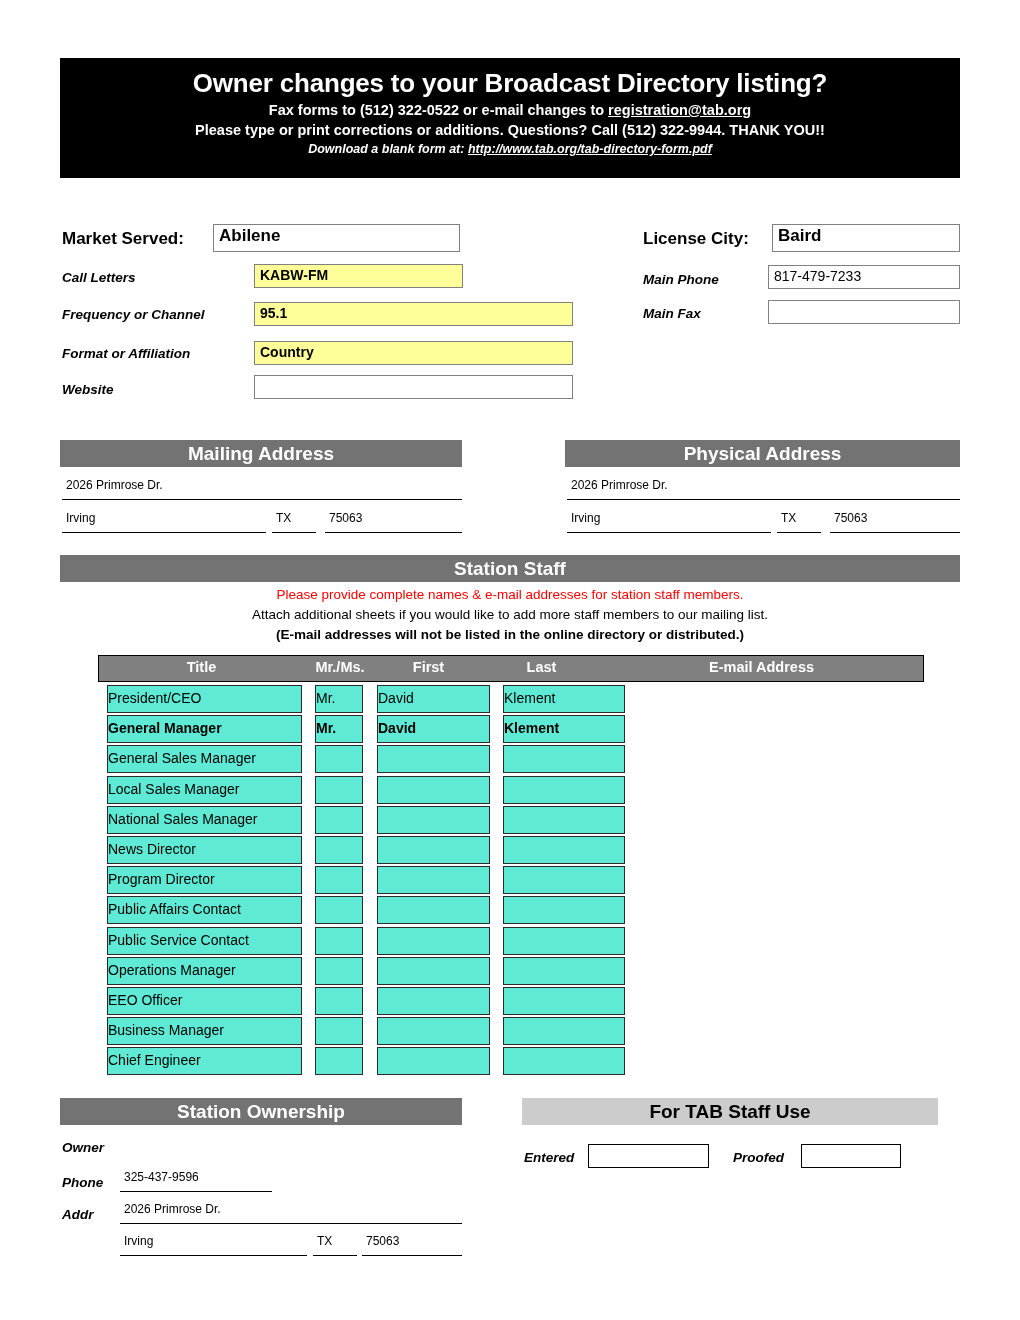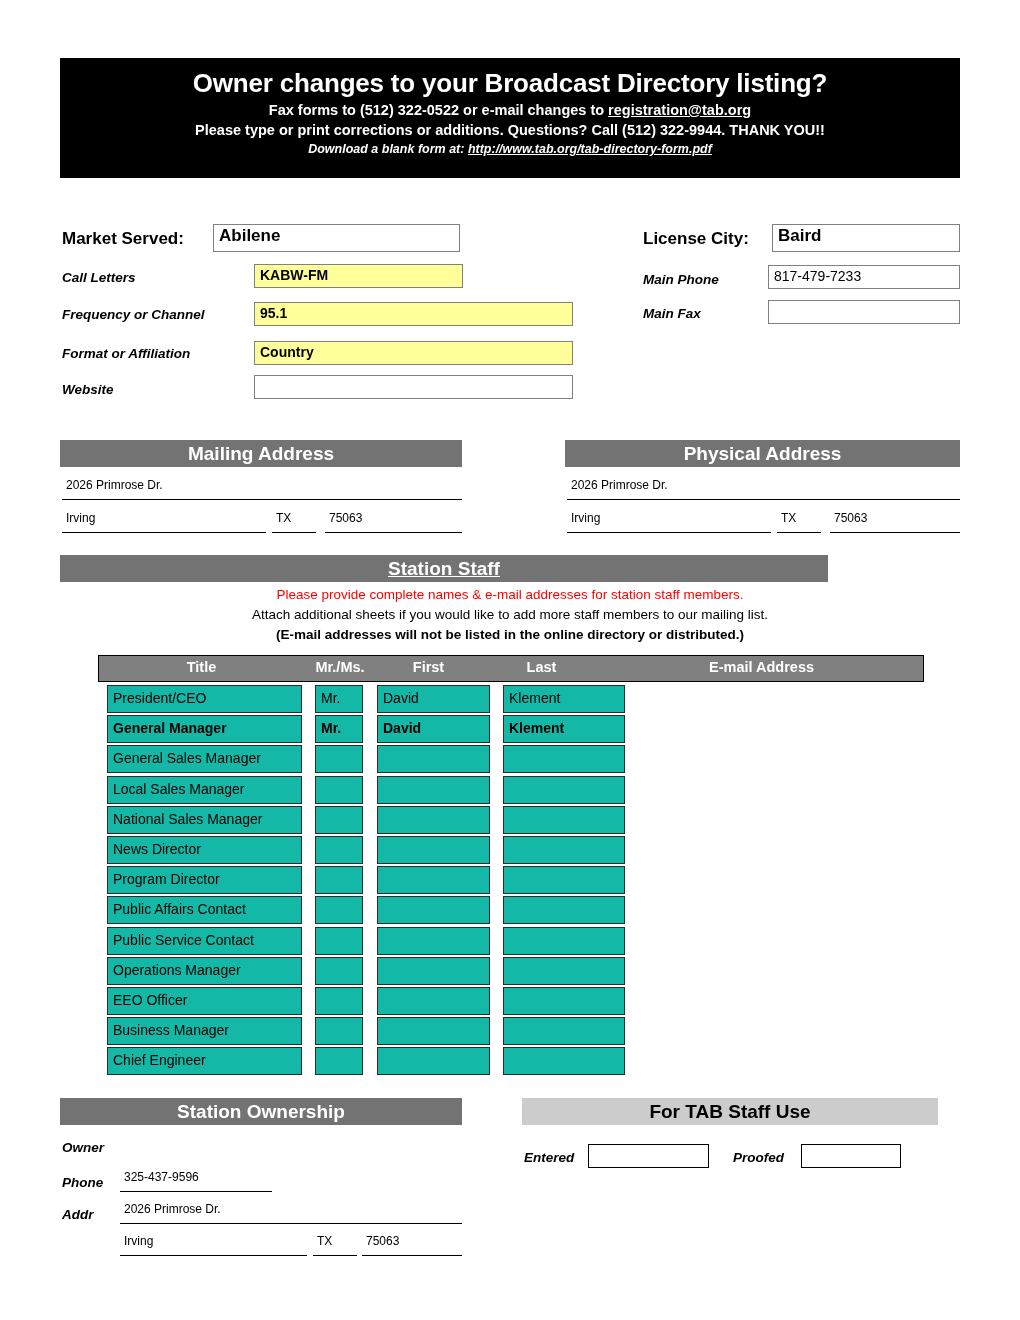--- a/index.html
+++ b/index.html
@@ -154,25 +154,24 @@
     top: 3px;
     color: #ffffff;
     font-size: 14.5px;
     font-weight: bold;
     text-align: center;
   }
   .cell {
     position: absolute;
     box-sizing: border-box;
     border: 1.3px solid #2b2b2b;
-    background: #14b8a6;
+    background: #5eead4;
     font-size: 14px;
     height: 28px;
     line-height: 25px;
-    padding-left: 5px;
     white-space: nowrap;
     overflow: hidden;
   }
   .cell.b { font-weight: bold; }
 </style>
 </head>
 <body>
 
 <div class="page">
 
@@ -217,21 +216,21 @@
   <div class="uline" style="left:62px; top:511px; width:204px; height:22px;">Irving</div>
   <div class="uline" style="left:272px; top:511px; width:44px; height:22px;">TX</div>
   <div class="uline" style="left:325px; top:511px; width:137px; height:22px;">75063</div>
 
   <div class="sec-hdr" style="left:565px; top:440px; width:395px;">Physical Address</div>
   <div class="uline" style="left:567px; top:478px; width:393px; height:22px;">2026 Primrose Dr.</div>
   <div class="uline" style="left:567px; top:511px; width:204px; height:22px;">Irving</div>
   <div class="uline" style="left:777px; top:511px; width:44px; height:22px;">TX</div>
   <div class="uline" style="left:830px; top:511px; width:130px; height:22px;">75063</div>
 
-  <div class="sec-hdr" style="left:60px; top:555px; width:768px;text-decoration:underline;">Station Staff</div>
+  <div class="sec-hdr" style="left:60px; top:555px; width:900px;">Station Staff</div>
   <div class="instr red" style="top:585px;">Please provide complete names &amp; e-mail addresses for station staff members.</div>
   <div class="instr" style="top:605px;">Attach additional sheets if you would like to add more staff members to our mailing list.</div>
   <div class="instr bold" style="top:625px;">(E-mail addresses will not be listed in the online directory or distributed.)</div>
 
   <div class="staff-head">
     <div class="th" style="left:0px; width:205px;">Title</div>
     <div class="th" style="left:205px; width:72px;">Mr./Ms.</div>
     <div class="th" style="left:277px; width:105px;">First</div>
     <div class="th" style="left:385px; width:115px;">Last</div>
     <div class="th" style="left:505px; width:315px;">E-mail Address</div>

